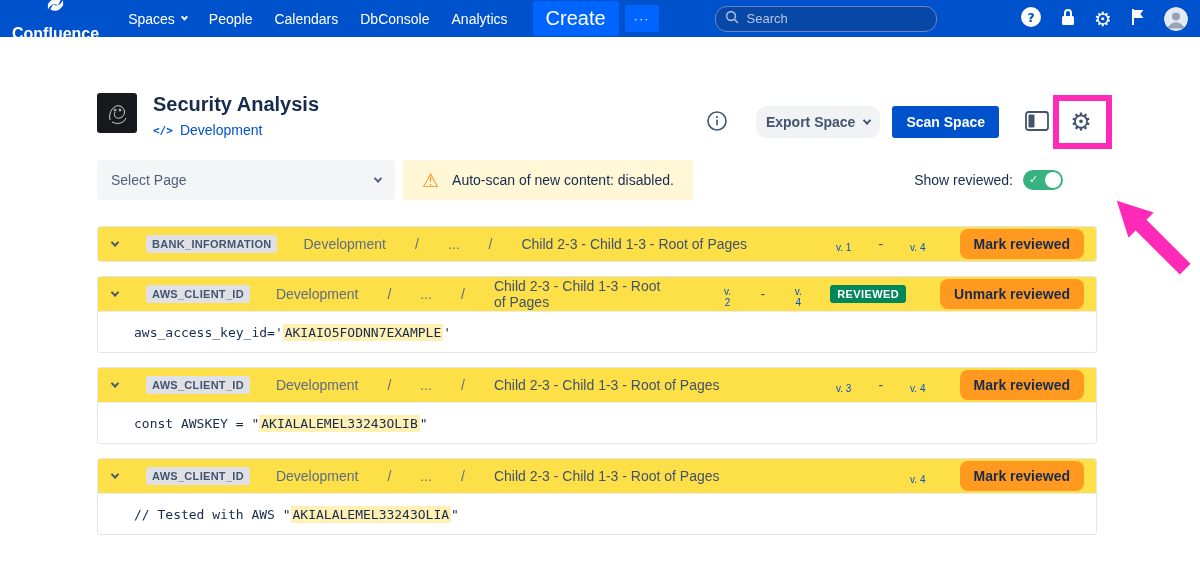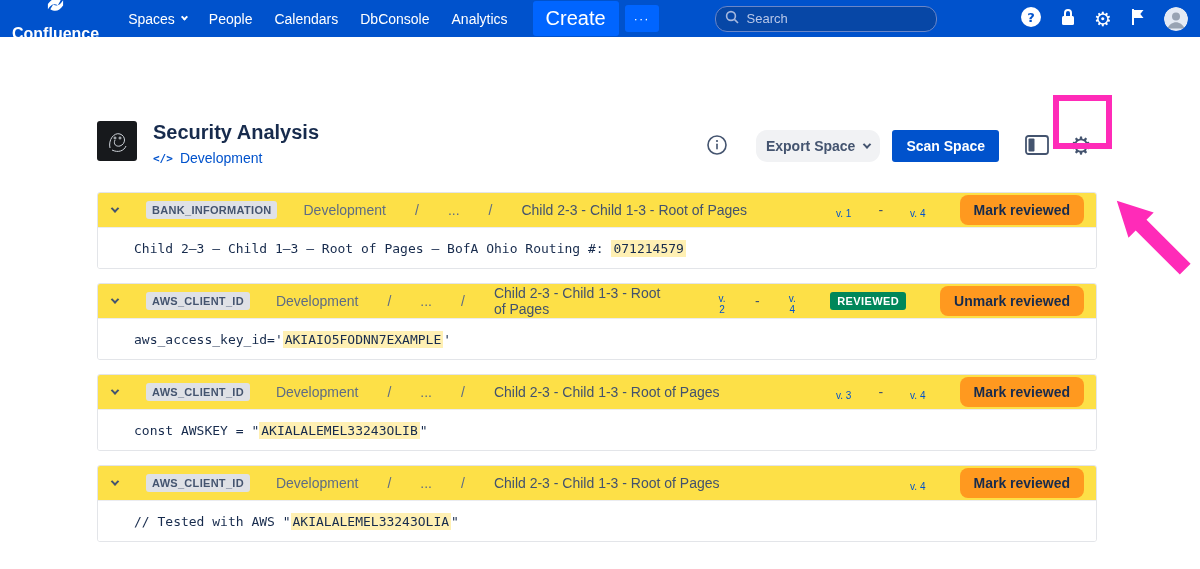--- a/index.html
+++ b/index.html
@@ -18,21 +18,21 @@
   .search { margin-left:56px; width:222px; height:26px; background:#0747A6; border:1px solid #6A86C8; border-radius:12px; display:flex; align-items:center; padding:0 9px; gap:8px; }
   .search input { flex:1; background:transparent; border:none; outline:none; color:#fff; font-size:13px; font-family:inherit; }
   .search input::placeholder { color:#B8C7E8; }
   .nav-right { margin-left:auto; display:flex; align-items:center; gap:17px; }
   .nav-icon { background:none; border:none; cursor:pointer; display:flex; align-items:center; justify-content:center; color:#fff; padding:0; }
   .gear-glyph { font-family:"DejaVu Sans",sans-serif; font-size:20px; line-height:1; color:#fff; }
   .avatar { width:24px; height:24px; border-radius:50%; overflow:hidden; display:block; }
 
   
   .content { padding:0 103px 0 97px; }
-  .space-header { margin-top:84px; display:flex; justify-content:space-between; align-items:center; }
+  .space-header { margin-top:56px; display:flex; justify-content:space-between; align-items:flex-end; }
   .sh-left { display:flex; gap:16px; }
   .space-icon { width:40px; height:40px; border-radius:3px; background:#17191C; display:flex; align-items:center; justify-content:center; flex:none; }
   .title { font-size:20px; font-weight:600; color:#172B4D; }
   .space-link-row { margin-top:6px; display:flex; align-items:center; gap:7px; }
   .code-glyph { color:var(--accent,#0052CC); font-family:"DejaVu Sans Mono","Liberation Mono",monospace; font-size:11px; font-weight:700; }
   .space-link { color:var(--accent,#0052CC); font-size:14px; text-decoration:none; }
   .sh-right { display:flex; align-items:center; gap:12px; margin-top:5px; }
   .info-btn { background:none; border:none; cursor:pointer; display:flex; margin-right:16px; padding:0; }
   .btn-subtle { background:#F1F2F4; color:#44546F; border:none; font-weight:600; font-size:14px; height:32px; padding:0 10px; border-radius:11px; display:flex; align-items:center; gap:9px; font-family:inherit; cursor:pointer; }
   .btn-primary { background:var(--accent,#0052CC); color:#fff; border:none; font-weight:600; font-size:14px; height:32px; padding:0 14px; border-radius:3px; font-family:inherit; cursor:pointer; }
@@ -56,21 +56,21 @@
   .findings { margin-top:26px; }
   .finding { border:1px solid #E3E5E9; border-radius:3px; margin-bottom:14px; overflow:hidden; }
   .f-head { background:#fde047; height:34px; display:flex; align-items:center; padding:0 12px; gap:26px; font-size:14px; }
   .f-chev { background:none; border:none; cursor:pointer; color:#44546F; display:flex; padding:0 2px; }
   .f-badge { background:#DFE1E6; color:#44546F; font-size:11px; font-weight:700; padding:3px 6px; border-radius:3px; letter-spacing:.3px; white-space:nowrap; }
   .crumb { color:#5E6C84; }
   .crumb-sep { color:#5E6C84; margin:0 3px; }
   .crumb-page { color:#42526E; }
   .ver { color:var(--accent,#0052CC); font-weight:500; background:none; border:none; font-size:10px; font-family:inherit; cursor:pointer; padding:0;margin-top:6px; }
   .ver-sep { color:#42526E; margin:0 1px; }
-  .status-badge { background:var(--reviewed_green,#00875A); color:#fff; font-size:11px; font-weight:700; padding:3px 7px; border-radius:3px; letter-spacing:.4px; margin-left:6px; }
+  .status-badge { background:var(--reviewed_green,#00875A); color:#fff; font-size:11px; font-weight:700; padding:3px 7px; border-radius:3px; letter-spacing:.4px; }
   .f-action { margin-left:8px; background:var(--action_orange,#FF991F); color:#172B4D; border:none; font-weight:600; font-size:14px; height:30px; padding:0 14px; border-radius:8px; font-family:inherit; cursor:pointer; white-space:nowrap; }
   .f-code { background:#fff; border-top:1px solid #EBECF0; padding:13px 16px 12px 36px; font-family:"DejaVu Sans Mono","Liberation Mono",monospace; font-size:13px; color:#172B4D; white-space:nowrap; }
   .secret { background:var(--secret_highlight,#FFF0B3); padding:1px 2px; }
 
   
   .anno-box { position:absolute; left:1053px; top:95px; width:59px; height:54px; border:6px solid var(--annotation_pink,#FF2BB8); }
   .anno-arrow { position:absolute; left:1106px; top:190px; color:var(--annotation_pink,#FF2BB8); }
 </style>
 </head>
 <body>
@@ -190,20 +190,36 @@
                 <rect x="3.5" y="3.5" width="6" height="13" rx="1" fill="#44546F"></rect>
               </svg>
           </span>
         </button>
         <button class="icon-btn">
           <span class="gear-dark">⚙</span>
         </button>
       </div>
     </div>
 
+    <div class="toolbar">
+      <button class="select-page">
+        <span>Select Page</span>
+        <span class="chev"></span>
+      </button>
+      <div class="warning">
+        <span class="warn-glyph">⚠</span>
+        <span>Auto-scan of new content: disabled.</span>
+      </div>
+      <div class="spacer"></div>
+      <span class="show-reviewed-label">Show reviewed:</span>
+      <button class="toggle">
+        <span class="check">✓</span>
+        <span class="knob"></span>
+      </button>
+    </div>
 
     <div class="findings">
 
       <div class="finding">
         <div class="f-head">
           <button class="f-chev">
               <span class="chev"></span>
             </button>
           <span class="f-badge">BANK_INFORMATION</span>
           <span class="crumb">Development</span>
@@ -211,21 +227,20 @@
           <span class="crumb">...</span>
           <span class="crumb-sep">/</span>
           <span class="crumb-page">Child 2-3 - Child 1-3 - Root of Pages</span>
           <div class="spacer"></div>
           <button class="ver">v. 1</button>
           <span class="ver-sep">-</span>
           <button class="ver">v. 4</button>
 
           <button class="f-action">Mark reviewed</button>
         </div>
-        <div class="f-code"><span>Child 2–3 – Child 1–3 – Root of Pages – BofA Ohio Routing #: </span><span class="secret">071214579</span><span></span></div>
       </div>
 
       <div class="finding">
         <div class="f-head">
           <button class="f-chev">
               <span class="chev"></span>
             </button>
           <span class="f-badge">AWS_CLIENT_ID</span>
           <span class="crumb">Development</span>
           <span class="crumb-sep">/</span>

